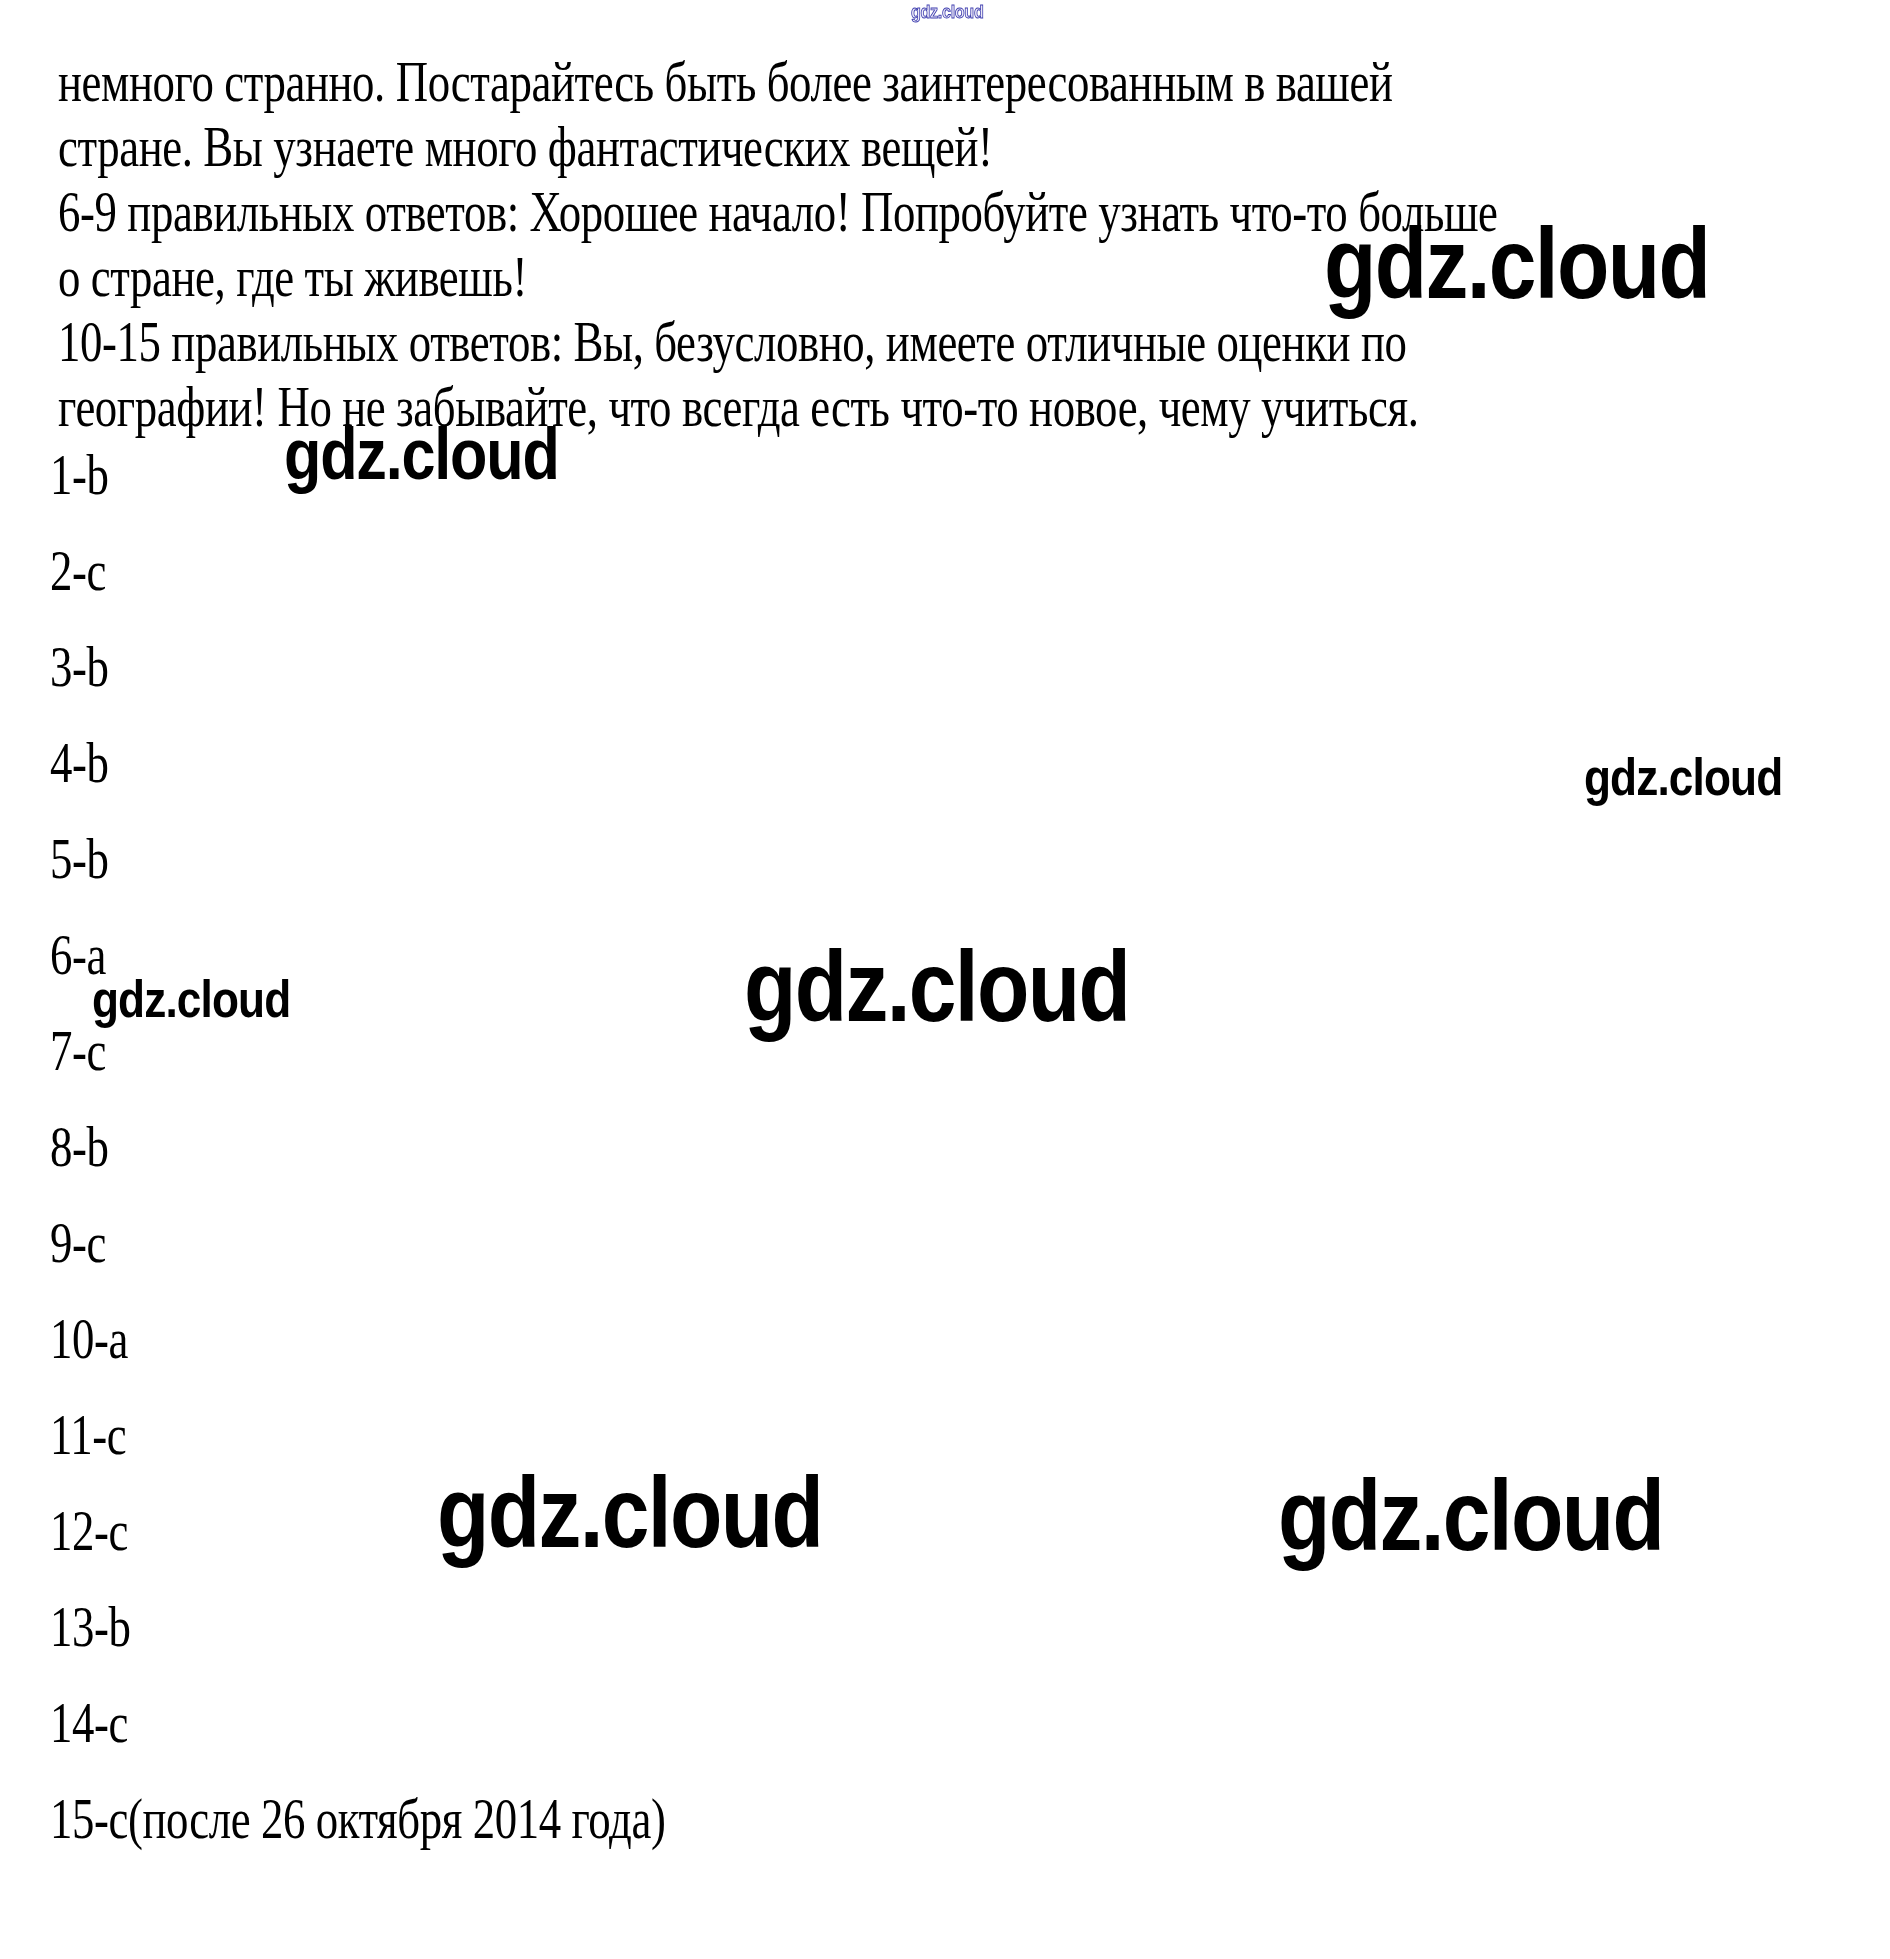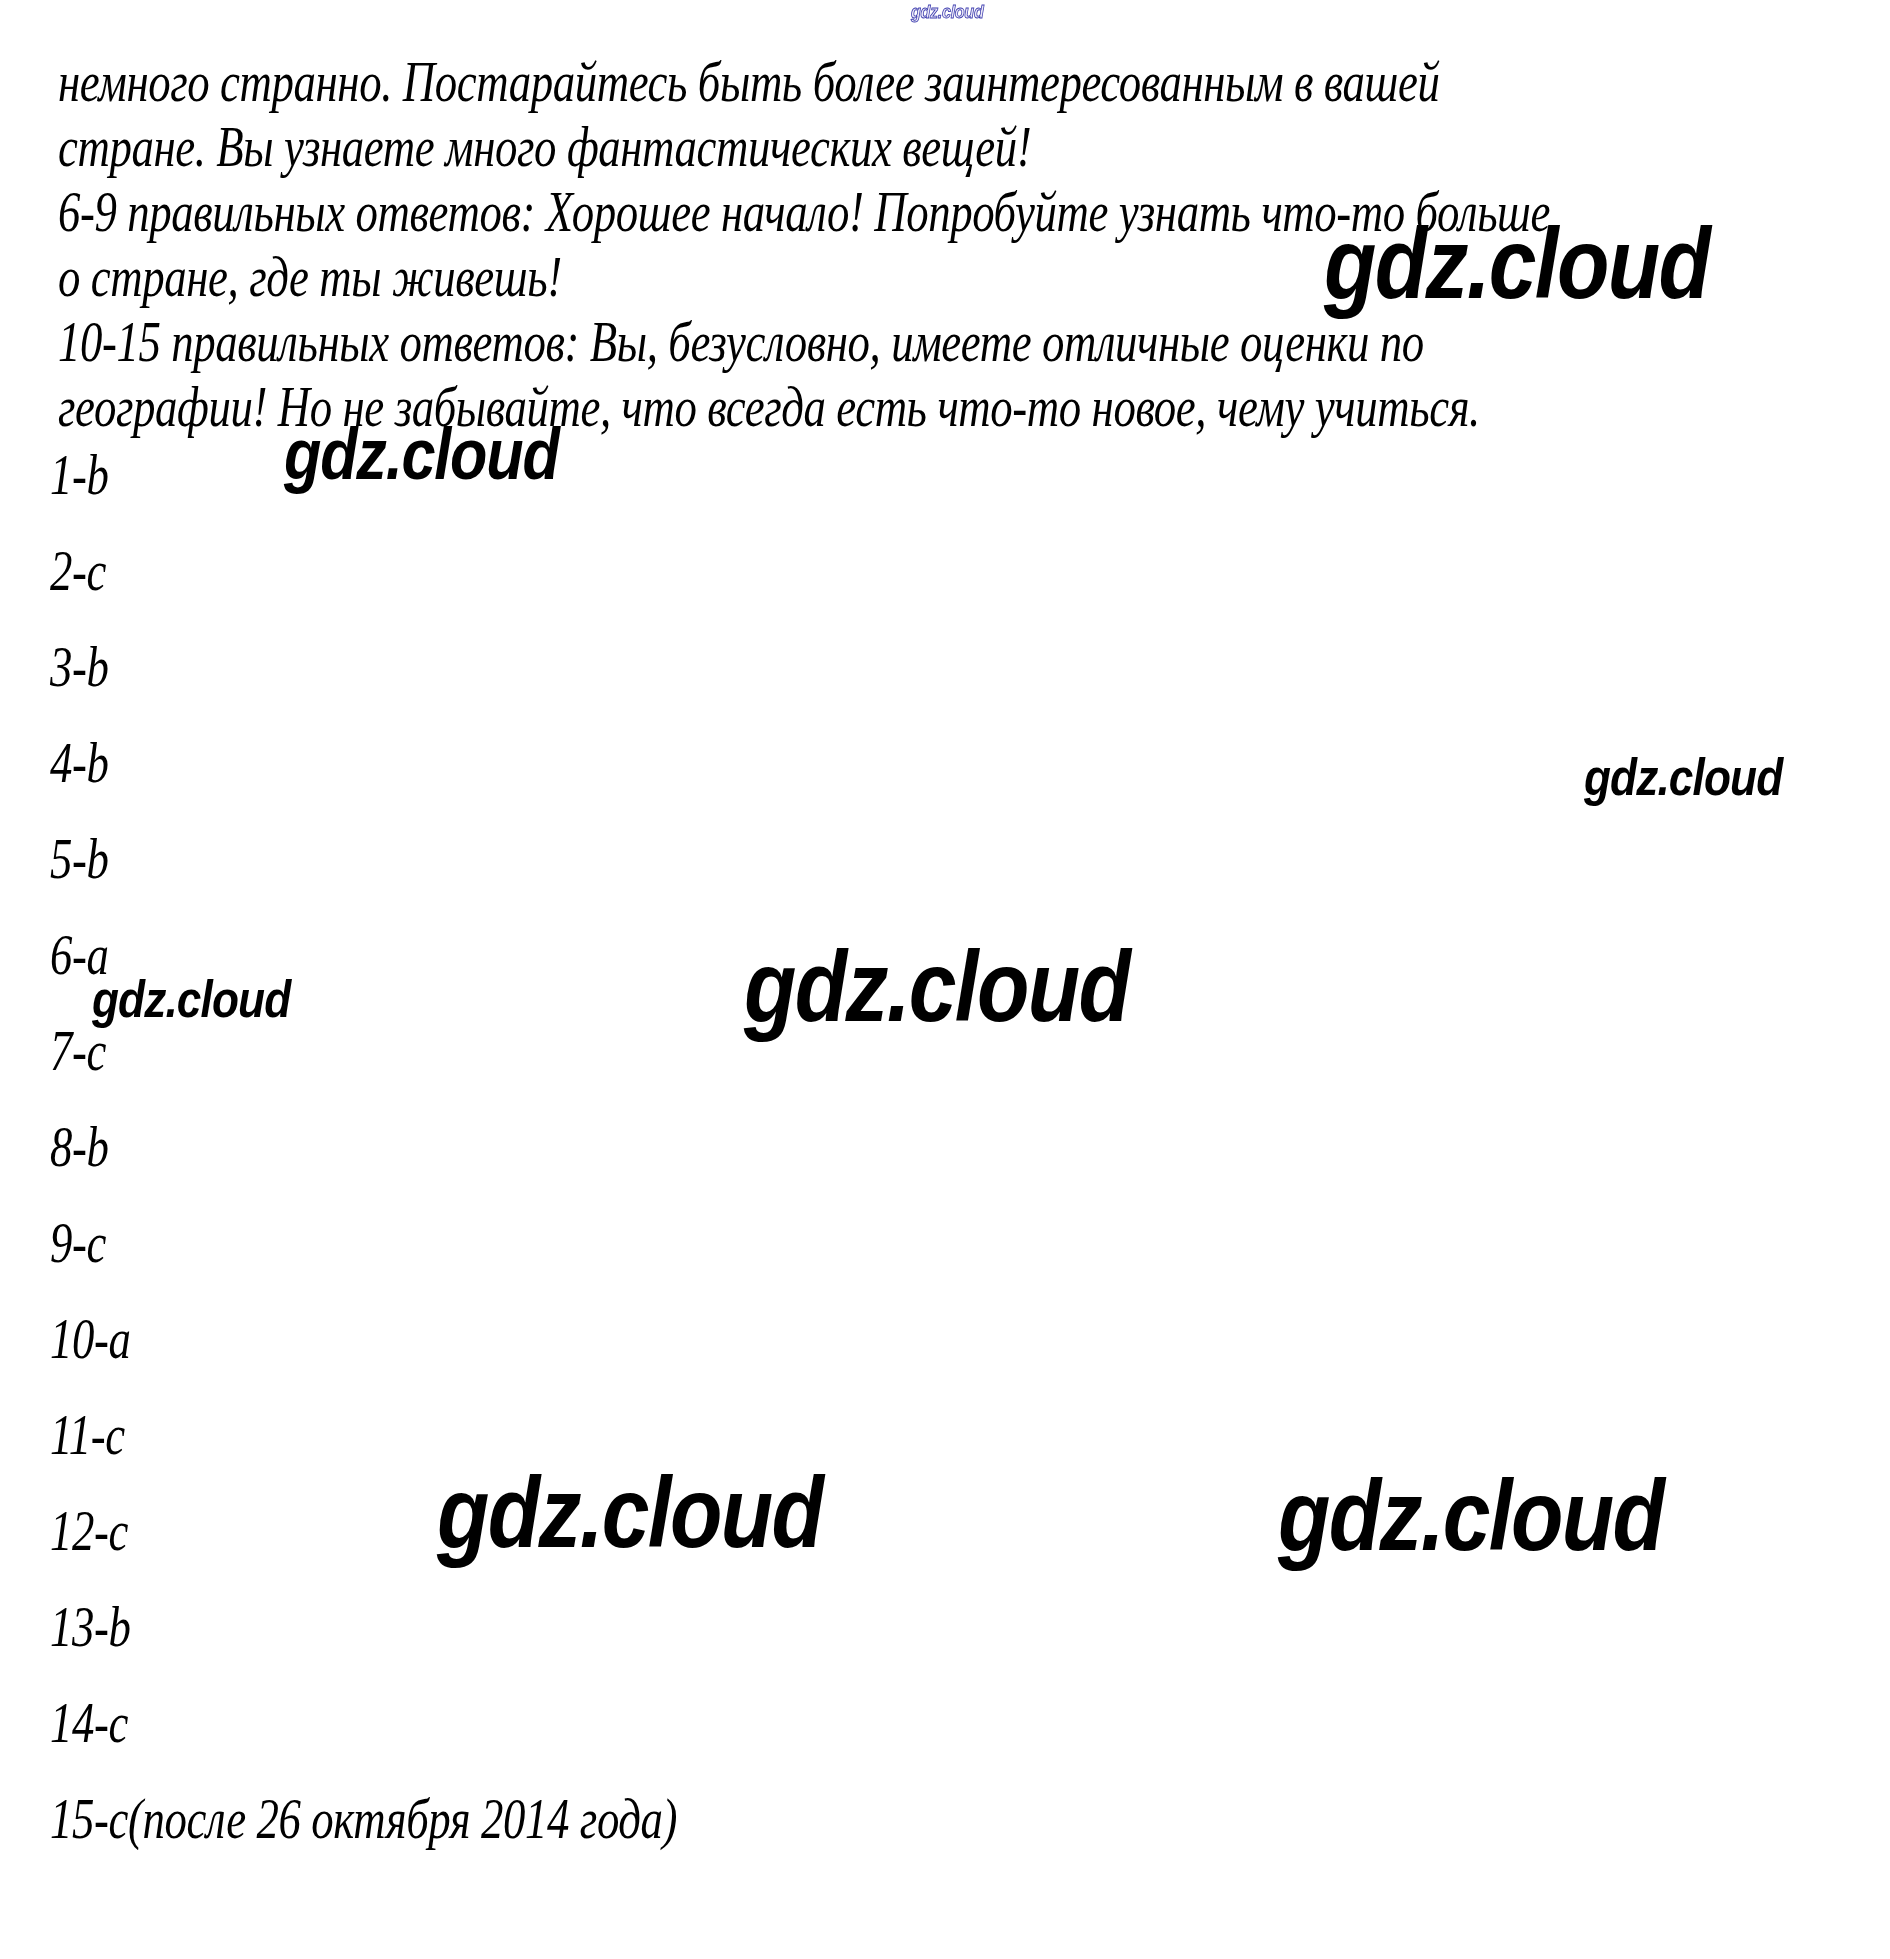--- a/index.html
+++ b/index.html
@@ -8,21 +8,20 @@
     background: #ffffff;
   }
   .page {
     position: relative;
     width: 1890px;
     height: 1959px;
     background: #ffffff;
     overflow: hidden;
     font-family: "Liberation Serif", serif;
     color: #000000;
-    font-style: italic;
   }
 
   
   .paragraph {
     position: absolute;
     left: 58px;
     top: 50px;
     transform: scaleX(0.80);
     transform-origin: 0 0;
     white-space: nowrap;

